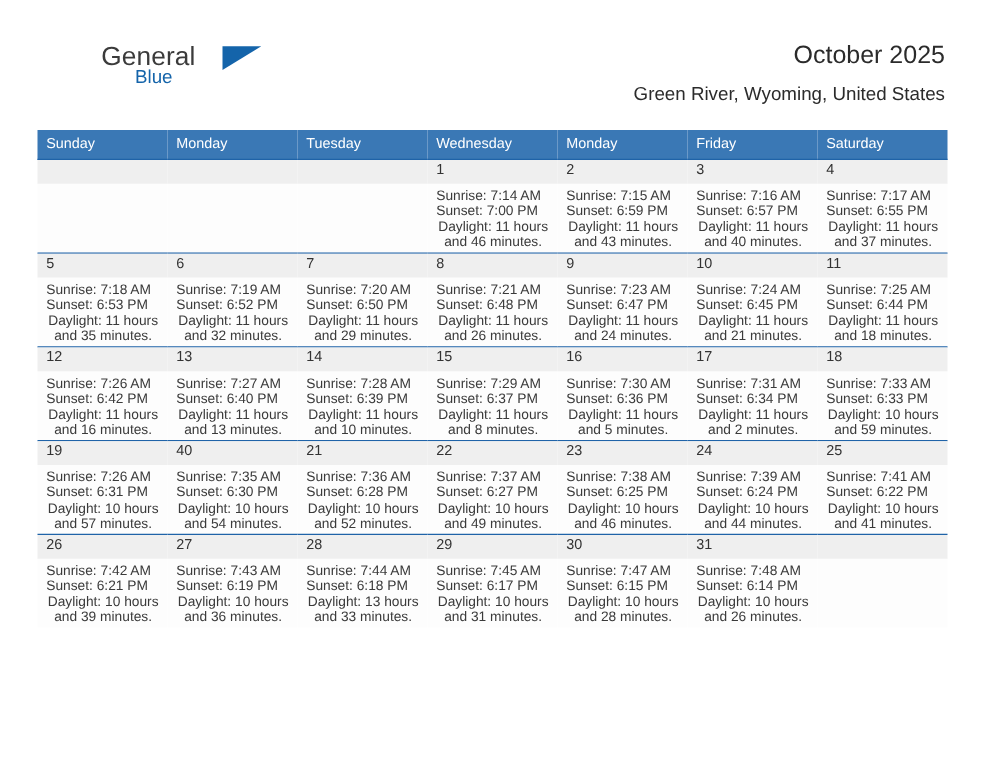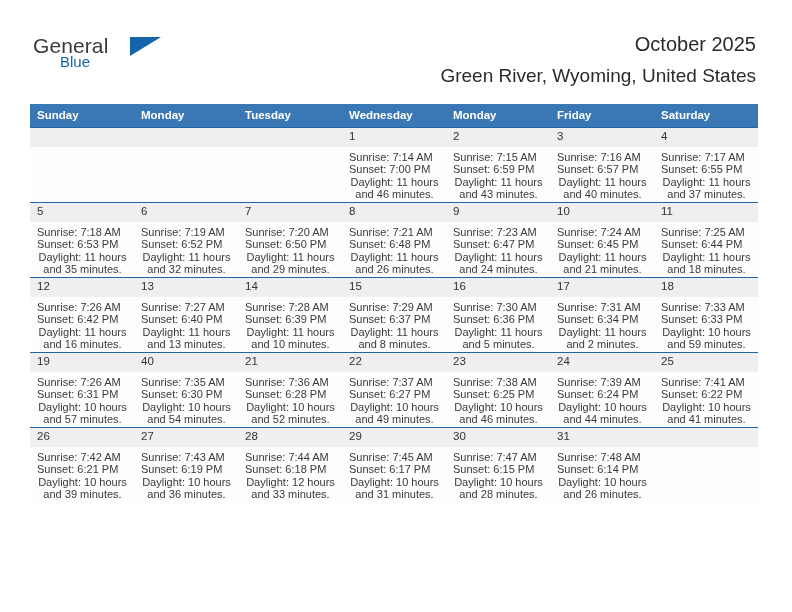--- a/index.html
+++ b/index.html
@@ -19,20 +19,21 @@
     width: 792px;
     height: 612px;
     box-sizing: border-box;
   }
 
   
   .top {
     position: relative;
     height: 72px;
     padding: 0;
+    margin-left: 48px;
   }
   .logo {
     position: absolute;
     left: 33px;
     top: 34px;
     width: 130px;
     height: 46px;
   }
   .logo-general {
     position: absolute;
@@ -67,41 +68,41 @@
     text-align: right;
   }
   .month-title {
     font-size: 20px;
     font-weight: normal;
     color: #2b2b2b;
     line-height: 32px;
     white-space: nowrap;
   }
   .location {
-    font-size: 19px;
+    font-size: 15px;
     color: #2b2b2b;
     line-height: 20px;
     margin-top: 6px;
     white-space: nowrap;
   }
 
   
   .cal {
     position: absolute;
     left: 30px;
     top: 104px;
     width: 728px;
     border-collapse: collapse;
     table-layout: fixed;
   }
   .cal th {
     background: #3a78b5;
     color: #ffffff;
     font-size: 11.5px;
-    font-weight: bold;
+    font-weight: normal;
     text-align: left;
     padding: 5px 0 5px 7px;
     height: 12px;
     line-height: 13px;
   }
   .cal td {
     width: 104px;
     height: 74px;
     vertical-align: top;
     padding: 0;
@@ -462,21 +463,21 @@
                 <div class="wrap">Daylight: 10 hours and 36 minutes.</div>
               </div>
             </div>
           </td>
           <td>
             <div class="cell">
               <div class="daynum-band">28</div>
               <div class="info">
                 <div>Sunrise: 7:44 AM</div>
                 <div>Sunset: 6:18 PM</div>
-                <div class="wrap">Daylight: 12 hours and 33 minutes.</div>
+                <div class="wrap">Daylight: 13 hours and 33 minutes.</div>
               </div>
             </div>
           </td>
           <td>
             <div class="cell">
               <div class="daynum-band">29</div>
               <div class="info">
                 <div>Sunrise: 7:45 AM</div>
                 <div>Sunset: 6:17 PM</div>
                 <div class="wrap">Daylight: 10 hours and 31 minutes.</div>

